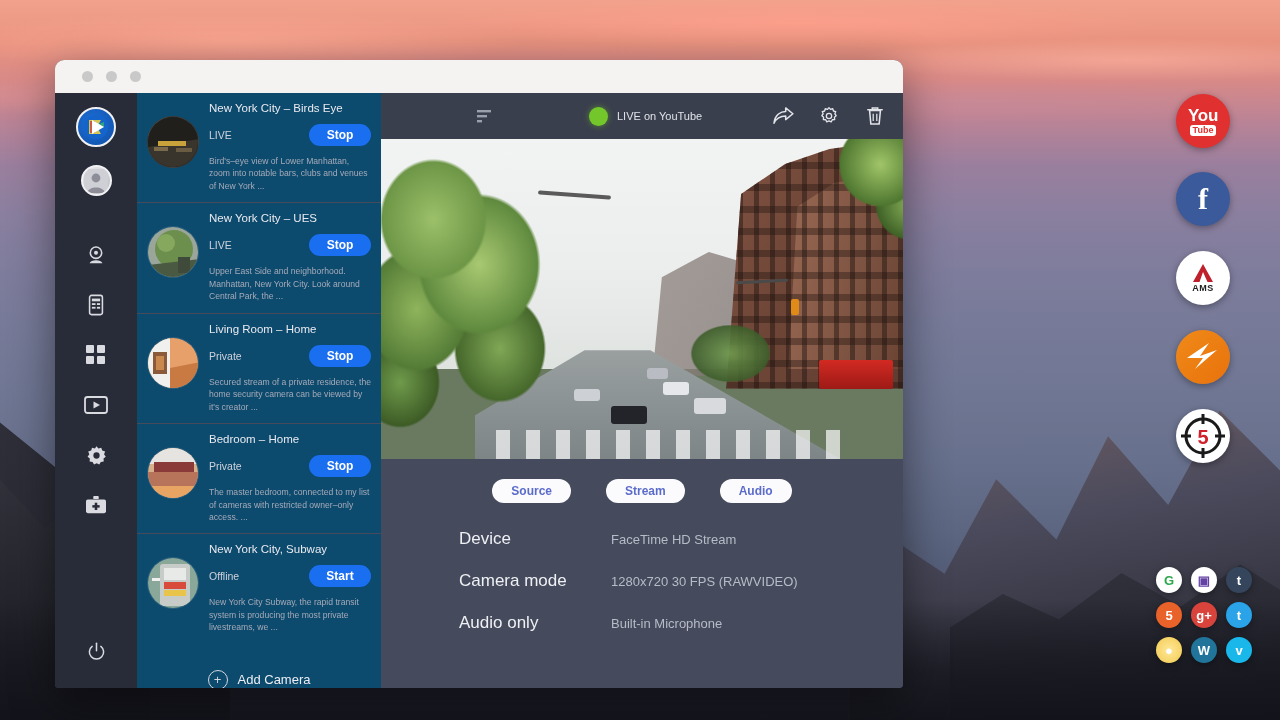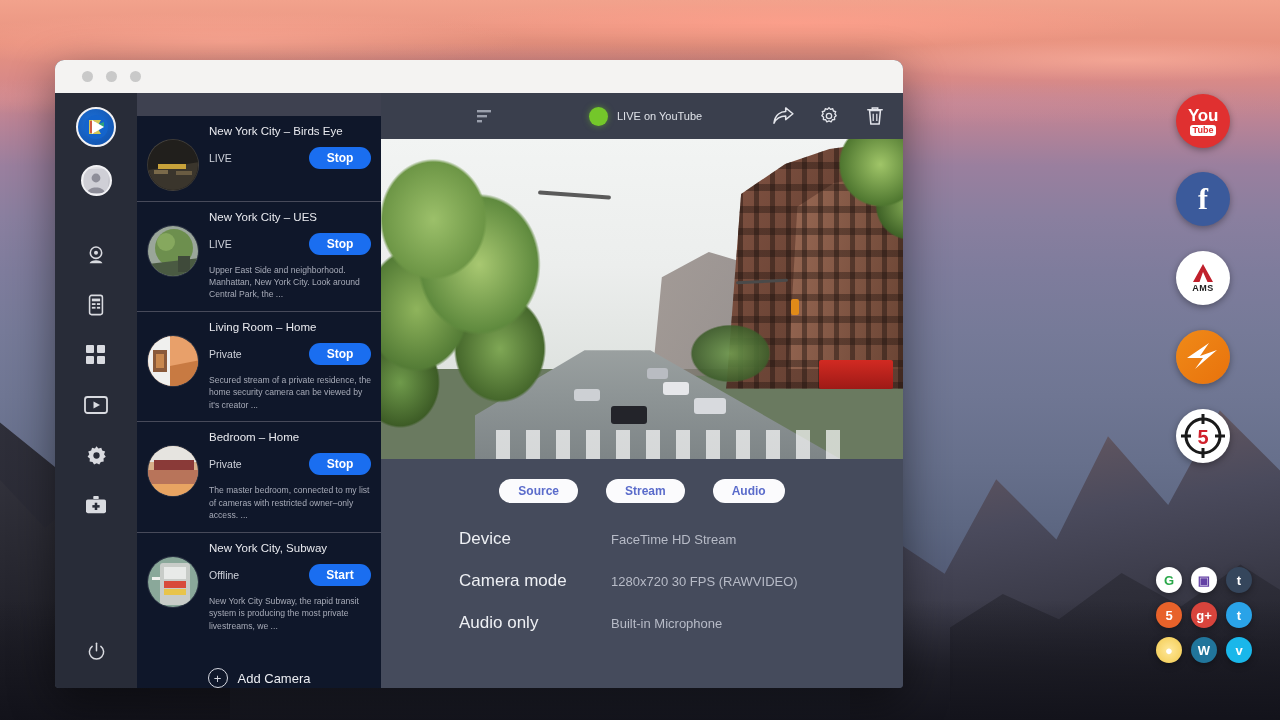--- a/index.html
+++ b/index.html
@@ -134,21 +134,21 @@
   }
   .rail-item {
     width:46px; height:30px; margin-bottom:20px;
     display:flex; align-items:center; justify-content:center; cursor:pointer;
     opacity:.92;
   }
   .rail-power { margin-top:auto; margin-bottom:22px; }
 
   
   #listcol {
-    width:244px; background:#0f172a; flex-shrink:0;
+    width:244px; background:#0c4a6e; flex-shrink:0;
     display:flex; flex-direction:column;
   }
   #listhead { height:46px; background:#3e4150; }
   .cam-item {
     display:flex; padding:9px 10px 10px 10px;
     border-bottom:1px solid #474a5a; position:relative;
   }
   .cam-thumb {
     width:52px; height:52px; border-radius:50%; flex-shrink:0;
     margin-top:14px; margin-right:10px; overflow:hidden;
@@ -263,21 +263,21 @@
     position:absolute; left:30%; top:17%; width:14%; height:1.2%;
     background:#5a5a5a; border-radius:2px; transform:rotate(4deg);
   }
   .lamp2 {
     position:absolute; right:22%; top:44%; width:10%; height:1%;
     background:#4a4a4a; border-radius:2px; transform:rotate(-3deg);
   }
   .signal { position:absolute; right:20%; top:50%; width:1.4%; height:5%; background:#e08a18; border-radius:2px; }
 
   
-  #tabs { display:flex; justify-content:center; gap:28px; padding:20px 0 0 0; }
+  #tabs { display:flex; justify-content:center; gap:35px; padding:20px 0 0 0; }
   .tab {
     background:#fbfbfd; color:#5b6ccb; border:none; border-radius:14px;
     font-size:12px; padding:5px 19px; cursor:pointer; font-weight:bold;
     font-family:"Liberation Sans", sans-serif;
   }
 
   
   #details { padding:26px 0 0 78px; }
   .det-row { display:flex; margin-bottom:22px; align-items:baseline; }
   .det-label { width:152px; color:#eef0f4; font-size:17px; }
@@ -447,20 +447,21 @@
             <rect x="6" y="30" width="14" height="4" fill="#7a6a4a"></rect>
             <rect x="28" y="31" width="16" height="4" fill="#6a5c42"></rect>
           </svg>
         </div>
         <div class="cam-body">
           <div class="cam-title">New York City – Birds Eye</div>
           <div class="cam-row">
             <span class="cam-status">LIVE</span>
             <button class="cam-btn">Stop</button>
           </div>
+          <div class="cam-desc">Bird's–eye view of Lower Manhattan, zoom into notable bars, clubs and venues of New York ...</div>
         </div>
       </div>
 
       <div class="cam-item">
         <div class="cam-thumb">
           <svg width="52" height="52" viewBox="0 0 52 52">
             <rect width="52" height="52" fill="#9aa69a"></rect>
             <circle cx="26" cy="22" r="19" fill="#6d8f4e"></circle>
             <circle cx="18" cy="16" r="9" fill="#86a85e"></circle>
             <path d="M0 38 L52 32 L52 52 L0 52 Z" fill="#4a5a42"></path>

